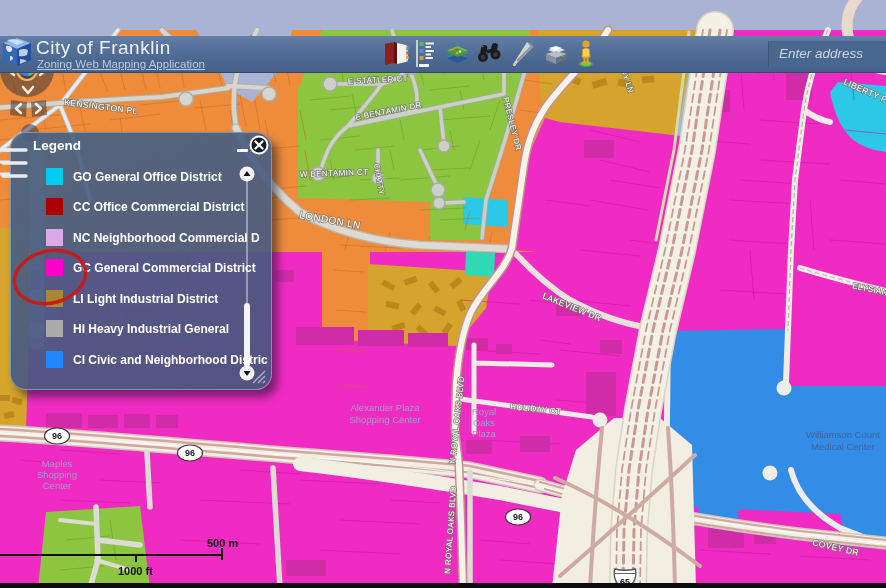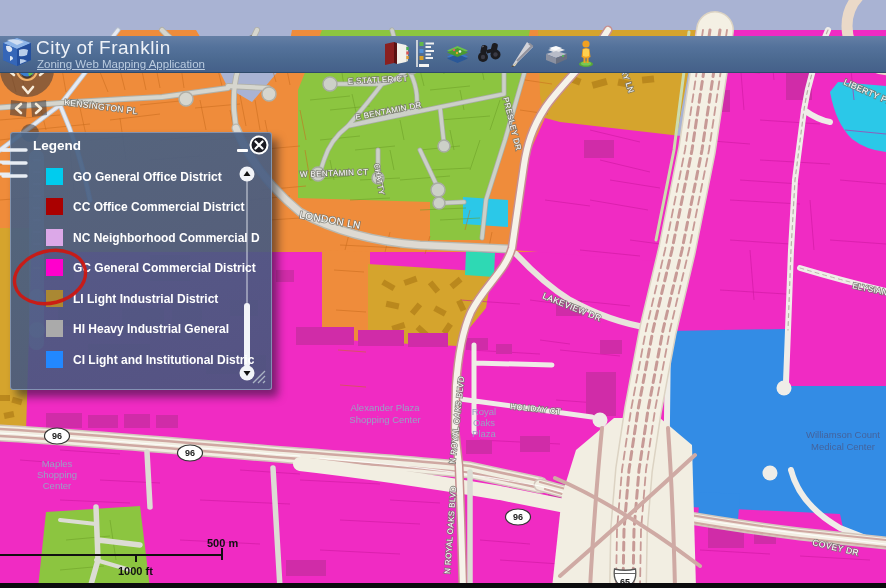--- a/index.html
+++ b/index.html
@@ -8,21 +8,21 @@
   #header{position:absolute;left:0;top:16px;width:886px;height:37px;
     background:linear-gradient(180deg,#647FA5 0%,#54729b 30%,#4a688f 70%,#45608a 100%);
     border-bottom:1px solid #2e4a6a;box-sizing:border-box;z-index:30;margin-top:20px;}
   #title{position:absolute;left:36px;top:1px;color:#eef2f8;font-size:19px;letter-spacing:0.5px;}
   #subtitle{position:absolute;left:37px;top:22px;color:#b9cbdf;font-size:11.5px;text-decoration:underline;}
   #addr{position:absolute;left:768px;top:5px;width:118px;height:26px;background:#47678f;
     border-left:1px solid #3c5878;box-sizing:border-box;color:#ccd6e4;font-style:italic;
     font-size:13.5px;line-height:26px;padding-left:10px;}
   #legend{position:absolute;left:10px;top:132px;width:262px;height:258px;z-index:20;
     background:linear-gradient(160deg,rgba(72,98,132,0.92),rgba(72,86,126,0.92));
-    border:1px solid rgba(170,190,215,0.55);border-radius:3px;box-sizing:border-box;
+    border:1px solid rgba(170,190,215,0.55);border-radius:16px;box-sizing:border-box;
     box-shadow:6px 7px 9px rgba(10,15,30,0.5);}
   .lg-title{position:absolute;left:22px;top:5px;color:#fff;font-weight:bold;font-size:13.5px;}
   .lg-row{position:absolute;left:35px;height:17px;}
   .lg-sw{position:absolute;left:0;top:0;width:17px;height:17px;}
   .lg-tx{position:absolute;left:27px;top:2px;color:#fff;font-size:12px;white-space:nowrap;font-weight:bold;}
   #srbtn{position:absolute;left:2px;top:590px;width:106px;height:22px;z-index:25;
     background:linear-gradient(180deg,#3d6088,#27496f 45%,#1b3a5e);
     border:1px solid #6d8cb0;border-bottom:none;border-radius:7px 7px 0 0;padding-left:44px;}
   #srbtn span{position:absolute;left:22px;top:3px;color:#fff;font-size:12.5px;white-space:nowrap;}
   #blackbar{position:absolute;left:0;top:583px;width:886px;height:5px;background:#0c0c0e;z-index:40;}
@@ -424,20 +424,21 @@
       <ellipse cx="8" cy="23.4" rx="5" ry="2" fill="#78c856"></ellipse>
       <circle cx="8" cy="4" r="3.6" fill="#f0a020"></circle>
       <path d="M4.5,9 Q8,7 11.5,9 L12.5,17 Q8,19.5 3.5,17 Z" fill="#f0a020"></path>
       <path d="M5,9.5 Q8,8 11,9.5 L11,16 Q8,17.5 5,16 Z" fill="#ffd050"></path>
       <rect x="5.5" y="17" width="2" height="6" fill="#f0a020"></rect>
       <rect x="8.6" y="17" width="2" height="6" fill="#f0a020"></rect>
     </g>
   </svg>
   <div id="title">City of Franklin</div>
   <div id="subtitle">Zoning Web Mapping Application</div>
+  <div id="addr">Enter address</div>
 </div>
 <div id="legend">
   <div class="lg-title">Legend</div>
   <svg width="260" height="256" viewBox="0 0 260 256" style="position:absolute;left:0;top:0;">
 
     <rect x="226" y="16" width="11" height="3" rx="1" fill="#fff"></rect>
 
     <circle cx="248" cy="12" r="8.5" fill="#1a1a22" stroke="#fff" stroke-width="2"></circle>
     <path d="M244.5,8.5 L251.5,15.5 M251.5,8.5 L244.5,15.5" stroke="#fff" stroke-width="2.2" stroke-linecap="round"></path>
 
@@ -471,21 +472,21 @@
   <div class="lg-row" style="top:157px;">
       <div class="lg-sw" style="background:#AA8833;"></div>
       <div class="lg-tx">LI Light Industrial District</div>
     </div>
   <div class="lg-row" style="top:187px;">
       <div class="lg-sw" style="background:#AAAAAA;"></div>
       <div class="lg-tx">HI Heavy Industrial General</div>
     </div>
   <div class="lg-row" style="top:218px;">
       <div class="lg-sw" style="background:#2288FF;"></div>
-      <div class="lg-tx">CI Light and Institutional Distric</div>
+      <div class="lg-tx">CI Civic and Neighborhood Distric</div>
     </div>
 </div>
 <svg id="tabs" width="30" height="40" viewBox="0 0 30 40" style="position:absolute;left:0;top:147px;z-index:26;">
   <g stroke="#e8edf4" stroke-width="3.4" stroke-linecap="round">
     <path d="M3,3 L26,3 M3,16 L26,16 M3,29 L26,29"></path>
   </g>
 </svg>
 <svg id="redring" width="120" height="90" viewBox="0 0 120 90" style="position:absolute;left:8px;top:240px;z-index:22;">
   <g transform="rotate(-14 42 37)">
     <ellipse cx="42" cy="37" rx="36" ry="26" fill="none" stroke="#cc1812" stroke-width="3.4" opacity="0.95"></ellipse>

